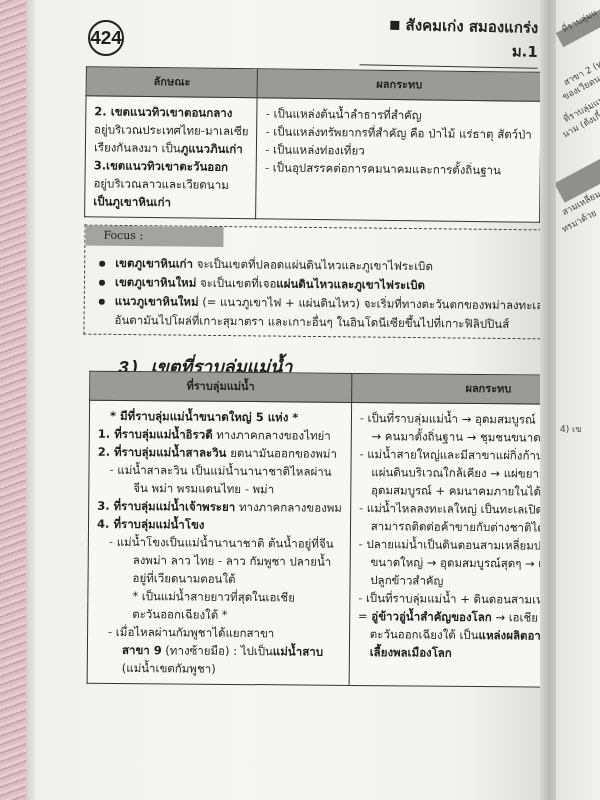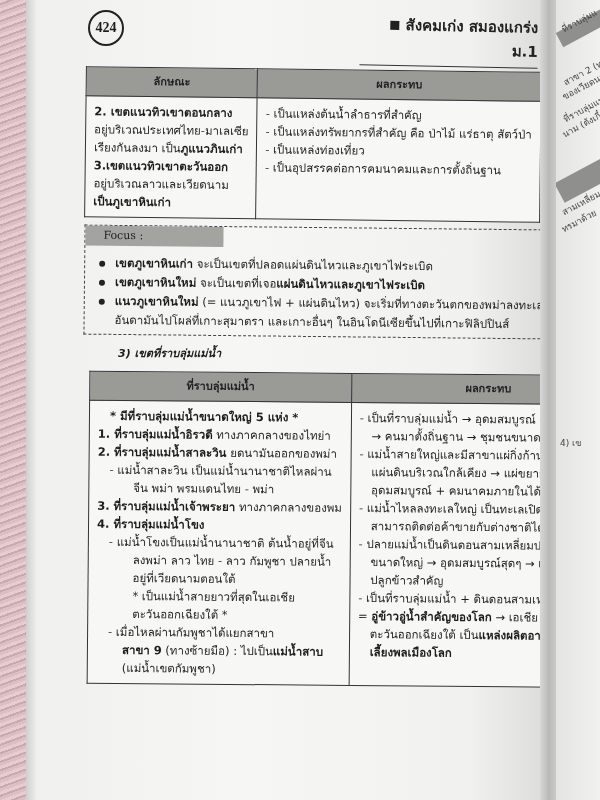--- a/index.html
+++ b/index.html
@@ -32,24 +32,24 @@
   }
   .next-page .band {
     position: absolute; left: 0; width: 60px; background: #8f8f8d; transform: rotate(-28deg);
   }
   .next-page .ghost {
     position: absolute; left: 4px; font-size: 9px; color: #444; transform: rotate(-28deg);
     white-space: nowrap;
   }
 
   .page-num {
-    position: absolute; left: 88px; top: 10px; width: 32px; height: 32px;
+    position: absolute; left: 88px; top: 20px; width: 32px; height: 32px;
     border: 2px solid #222; border-radius: 50%;
     display: flex; align-items: center; justify-content: center;
-    font-weight: bold; font-size: 14px; font-family: Liberation Serif, serif;
+    font-weight: bold; font-size: 19px; font-family: Liberation Sans, sans-serif;
   }
   .running-head {
     position: absolute; left: 360px; top: 14px; width: 178px;
     font-size: 15px; font-weight: bold; color: #222;
     border-bottom: 1.5px solid #333; padding-bottom: 4px; text-align: right;
     transform: rotate(1.2deg);
   }
   .running-head .square { display: inline-block; width: 9px; height: 9px; background: #222; margin-right: 6px; vertical-align: middle; }
 
   table.tbl {
@@ -79,21 +79,21 @@
     position: absolute; left: 0; top: 0; width: 120px; height: 20px;
     background: #a3a39f; font-family: "DejaVu Serif", serif; font-size: 11px;
     padding-left: 18px; line-height: 20px; color: #222;
   }
   .focus-list { position: absolute; left: 14px; top: 28px; font-size: 11.5px; line-height: 19px; }
   .focus-list .item { white-space: nowrap; }
   .focus-list .dot { display: inline-block; width: 6px; height: 6px; background: #222; border-radius: 50%; margin-right: 10px; vertical-align: middle; }
   .focus-list .cont { padding-left: 16px; }
 
   .section-title {
-    position: absolute; left: 118px; top: 344px; font-size: 11px; font-style: italic; font-weight: bold;
+    position: absolute; left: 118px; top: 352px; font-size: 18px; font-style: italic; font-weight: bold; font-family: Liberation Mono, monospace;
   }
 </style>
 </head>
 <body>
 
 <div class="carpet"></div>
 <div class="page-edge"></div>
 
 <div class="page"></div>
 
@@ -187,14 +187,14 @@
 <div class="next-page">
   <div class="band" style="top:18px;height:16px;"></div>
   <div class="ghost" style="top:14px;">ที่ราบลุ่มแ</div>
   <div class="ghost" style="top:60px;">สาขา 2 (ทางขวา</div>
   <div class="ghost" style="top:78px;">ของเวียดนาม</div>
   <div class="ghost" style="top:96px;">ที่ราบลุ่มแม่น้ำแดง</div>
   <div class="ghost" style="top:116px;">นาม (ตังเกี๋ย)</div>
   <div class="band" style="top:168px;height:22px;"></div>
   <div class="ghost" style="top:196px;">สามเหลี่ยม</div>
   <div class="ghost" style="top:214px;">ทรมาด้วย</div>
-  <div class="ghost" style="top:436px;transform:none;">4) เข</div>
+  <div class="ghost" style="top:422px;transform:none;">4) เข</div>
 </div>
 
 </body></html>

